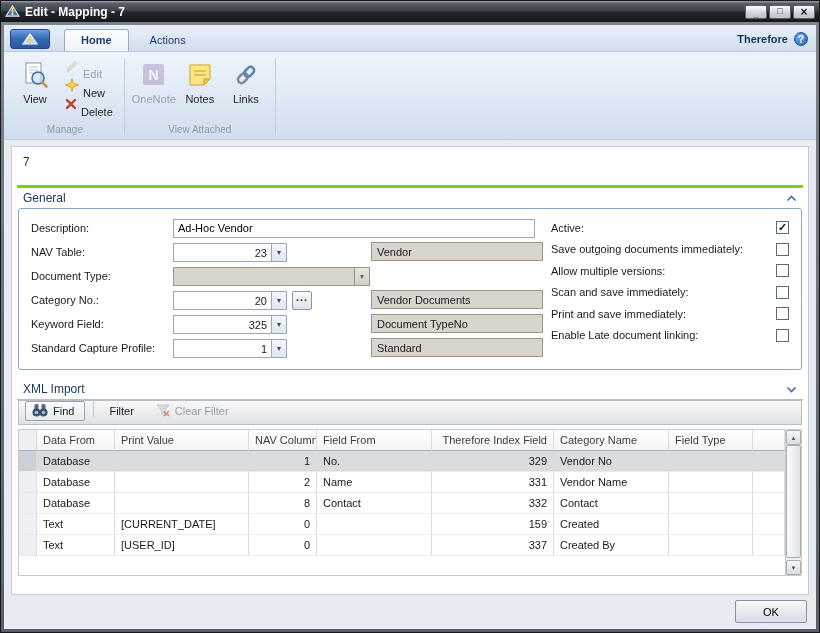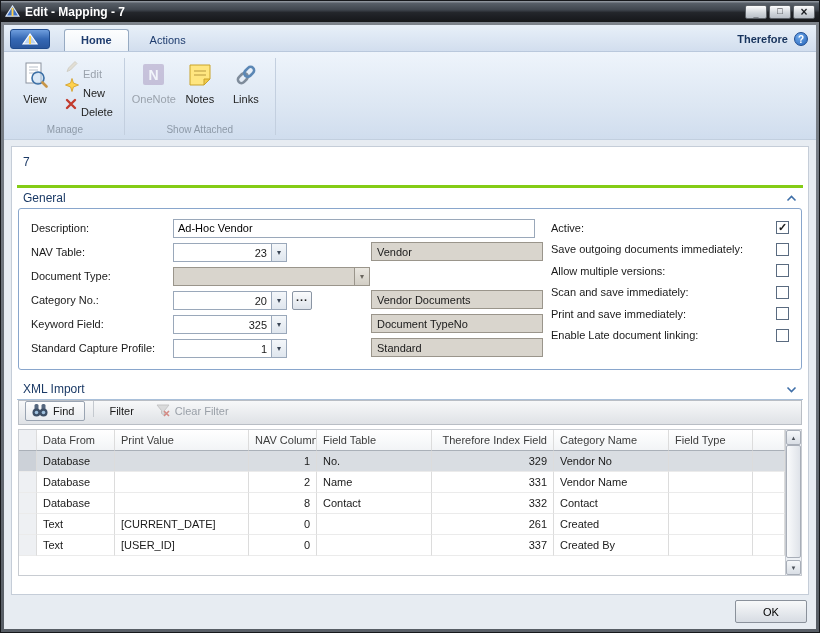--- a/index.html
+++ b/index.html
@@ -274,21 +274,21 @@
                 <svg width="26" height="26" viewBox="0 0 26 26">
                     <g transform="rotate(-45 13 13)" fill="none" stroke-width="2.6">
                       <rect x="3" y="9.5" width="11" height="7" rx="3.5" stroke="#7f8c9b"></rect>
                       <rect x="12" y="9.5" width="11" height="7" rx="3.5" stroke="#5b87b5"></rect>
                     </g>
                   </svg>
               </span>
               <span class="lbl">Links</span>
             </div>
           </div>
-          <div class="rgroup-label">Show Attached</div>
+          <div class="rgroup-label">View Attached</div>
         </div>
 
         <div class="rsep"></div>
       </div>
 
       <div class="main">
         <div class="panel">
 
           <div class="record-id">7</div>
 
@@ -417,21 +417,21 @@
               <span class="lbl">Clear Filter</span>
             </div>
           </div>
 
           <div class="table">
             <div class="t-head">
               <div class="cell sel-col"></div>
               <div class="cell">Data From</div>
               <div class="cell">Print Value</div>
               <div class="cell num">NAV Column</div>
-              <div class="cell">Field Table</div>
+              <div class="cell">Field From</div>
               <div class="cell num">Therefore Index Field</div>
               <div class="cell">Category Name</div>
               <div class="cell">Field Type</div>
               <div class="cell"></div>
             </div>
 
             <div class="t-row selected">
               <div class="cell sel-col"></div>
               <div class="cell">Database</div>
               <div class="cell"></div>
@@ -463,21 +463,21 @@
               <div class="cell">Contact</div>
               <div class="cell"></div>
               <div class="cell"></div>
             </div>
             <div class="t-row">
               <div class="cell sel-col"></div>
               <div class="cell">Text</div>
               <div class="cell">[CURRENT_DATE]</div>
               <div class="cell num">0</div>
               <div class="cell"></div>
-              <div class="cell num">261</div>
+              <div class="cell num">159</div>
               <div class="cell">Created</div>
               <div class="cell"></div>
               <div class="cell"></div>
             </div>
             <div class="t-row">
               <div class="cell sel-col"></div>
               <div class="cell">Text</div>
               <div class="cell">[USER_ID]</div>
               <div class="cell num">0</div>
               <div class="cell"></div>

